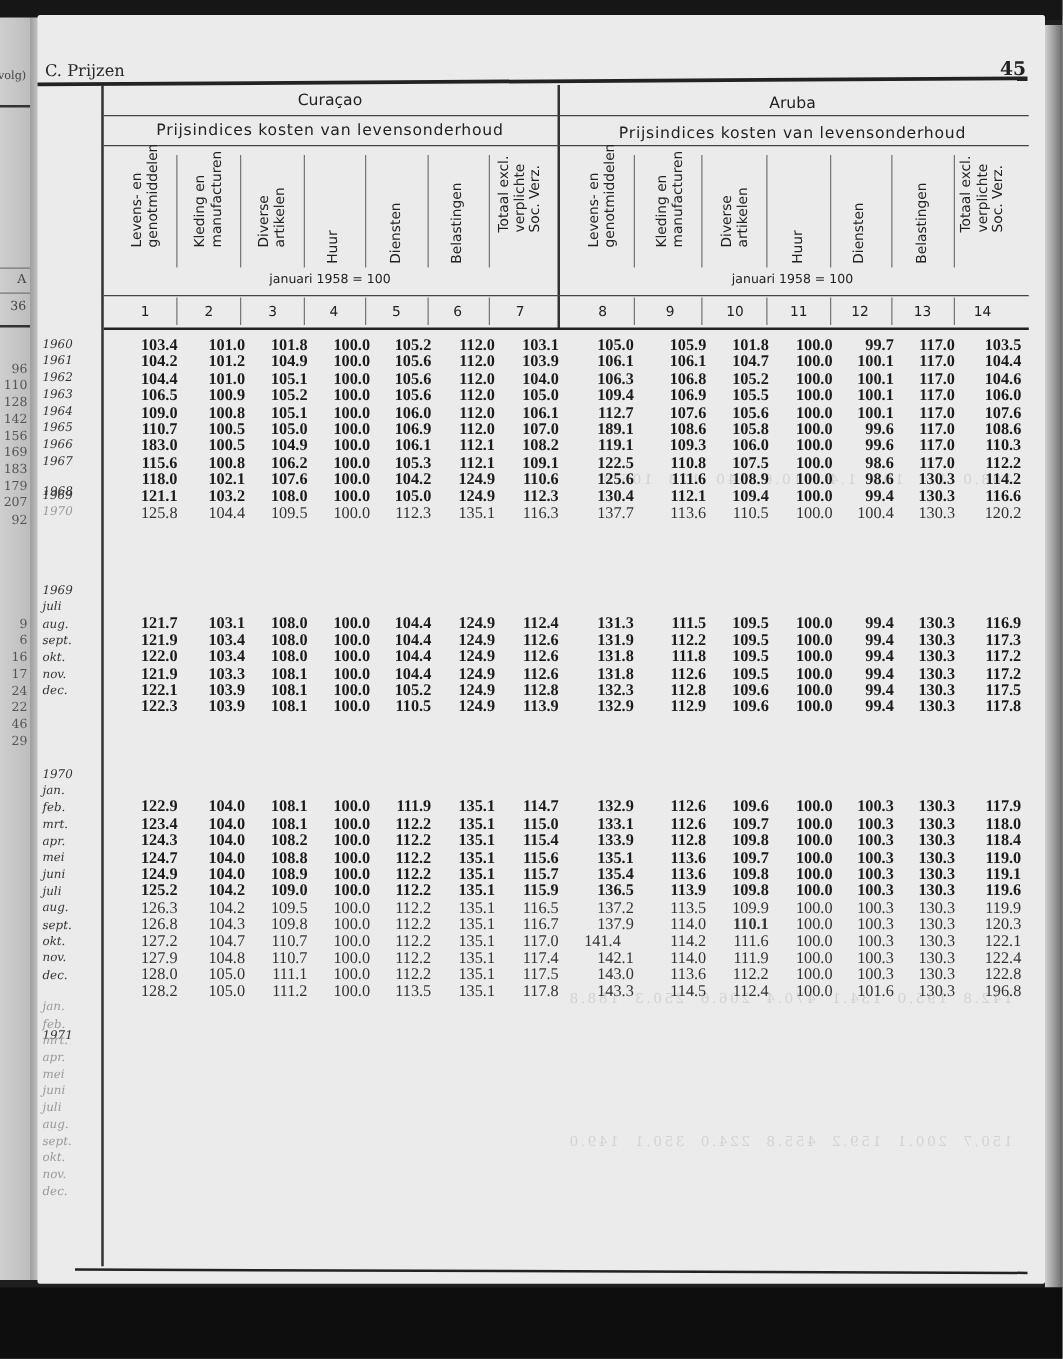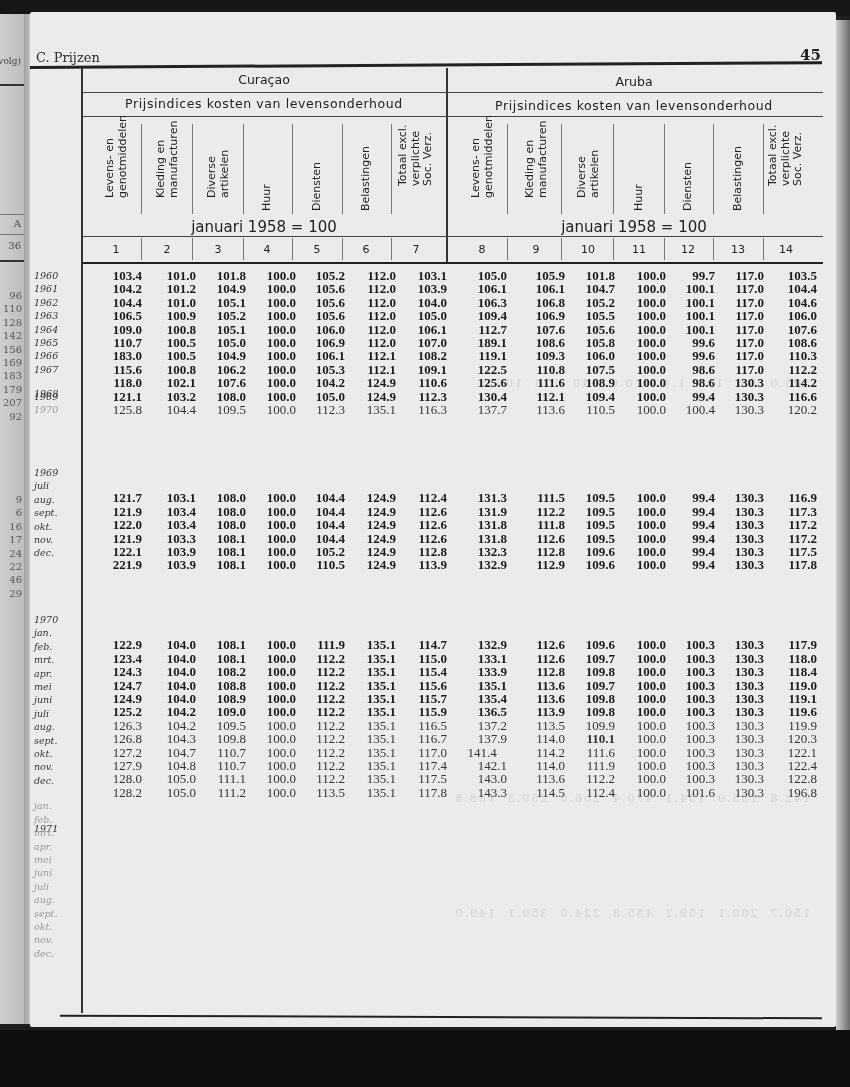--- a/index.html
+++ b/index.html
@@ -57,21 +57,21 @@
   }
   .col-head span {
     position: absolute; left: 50%; bottom: 0;
     transform-origin: 0 0;
     transform: rotate(-90deg) translateY(-50%);
     white-space: pre; text-align: left;
     font-family: "DejaVu Sans", sans-serif; font-size: 11px; line-height: 12.5px; color: #222;
   }
   .base-note {
     position: absolute; top: 206px; text-align: center;
-    font-family: "DejaVu Sans", sans-serif; font-size: 15px; color: #222;
+    font-family: "DejaVu Sans", sans-serif; font-size: 10px; color: #222;
   }
   .col-num {
     position: absolute; top: 231px; text-align: center;
     font-family: "DejaVu Sans", sans-serif; font-size: 11px; color: #222;
   }
   .row-label {
     position: absolute; left: 4px; width: 44px;
     font-family: "DejaVu Serif", serif; font-style: italic; font-size: 9.5px; color: #333;
   }
   .row-label.faint { color: #999; }
@@ -479,21 +479,21 @@
       <div class="cell" style="left: 316px; top: 532.06px;">124.9</div>
       <div class="cell" style="left: 367px; top: 532.06px;">112.8</div>
       <div class="cell" style="left: 427px; top: 532.06px;">132.3</div>
       <div class="cell" style="left: 485px; top: 532.06px;">112.8</div>
       <div class="cell" style="left: 535px; top: 532.06px;">109.6</div>
       <div class="cell" style="left: 586px; top: 532.06px;">100.0</div>
       <div class="cell" style="left: 635px; top: 532.06px;">99.4</div>
       <div class="cell" style="left: 684px; top: 532.06px;">130.3</div>
       <div class="cell" style="left: 737px; top: 532.06px;">117.5</div>
       <div class="row-label" style="top: 535.4px;">dec.</div>
-      <div class="cell" style="left: 62px; top: 545.46px;">221.9</div>
+      <div class="cell" style="left: 62px; top: 545.46px;">122.3</div>
       <div class="cell" style="left: 116px; top: 545.46px;">103.9</div>
       <div class="cell" style="left: 166px; top: 545.46px;">108.1</div>
       <div class="cell" style="left: 216px; top: 545.46px;">100.0</div>
       <div class="cell" style="left: 265px; top: 545.46px;">110.5</div>
       <div class="cell" style="left: 316px; top: 545.46px;">124.9</div>
       <div class="cell" style="left: 367px; top: 545.46px;">113.9</div>
       <div class="cell" style="left: 427px; top: 545.46px;">132.9</div>
       <div class="cell" style="left: 485px; top: 545.46px;">112.9</div>
       <div class="cell" style="left: 535px; top: 545.46px;">109.6</div>
       <div class="cell" style="left: 586px; top: 545.46px;">100.0</div>

